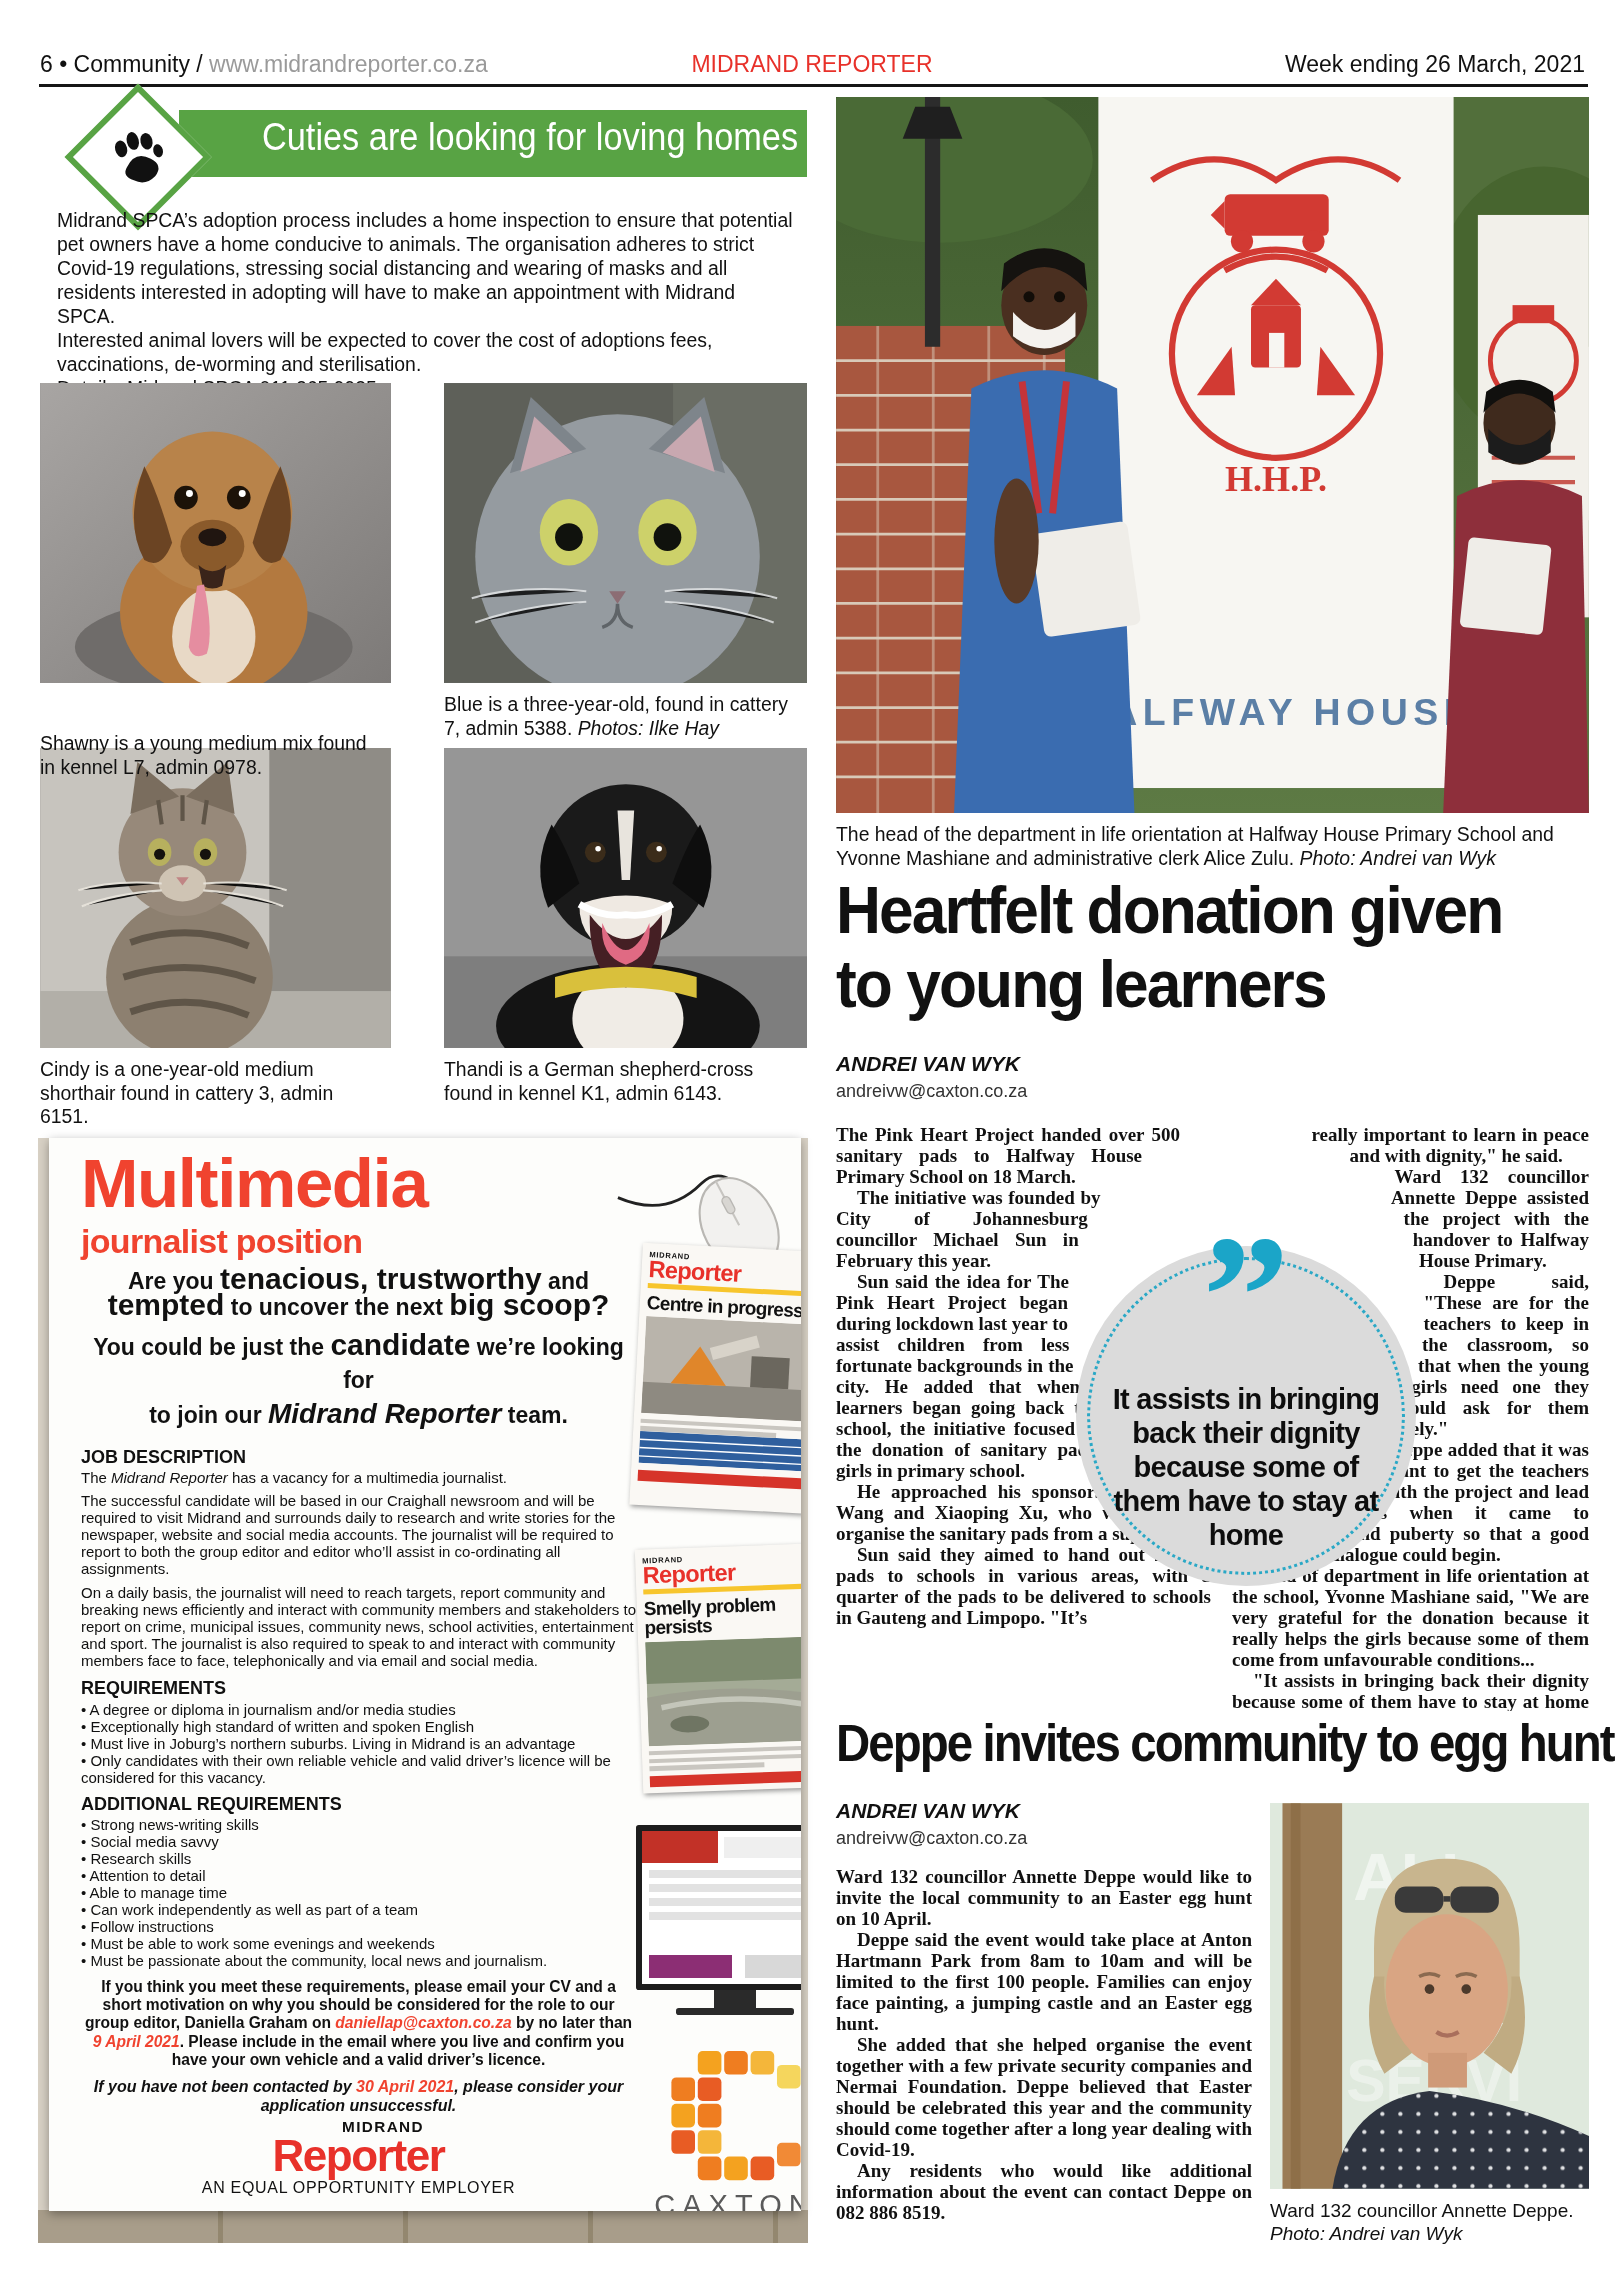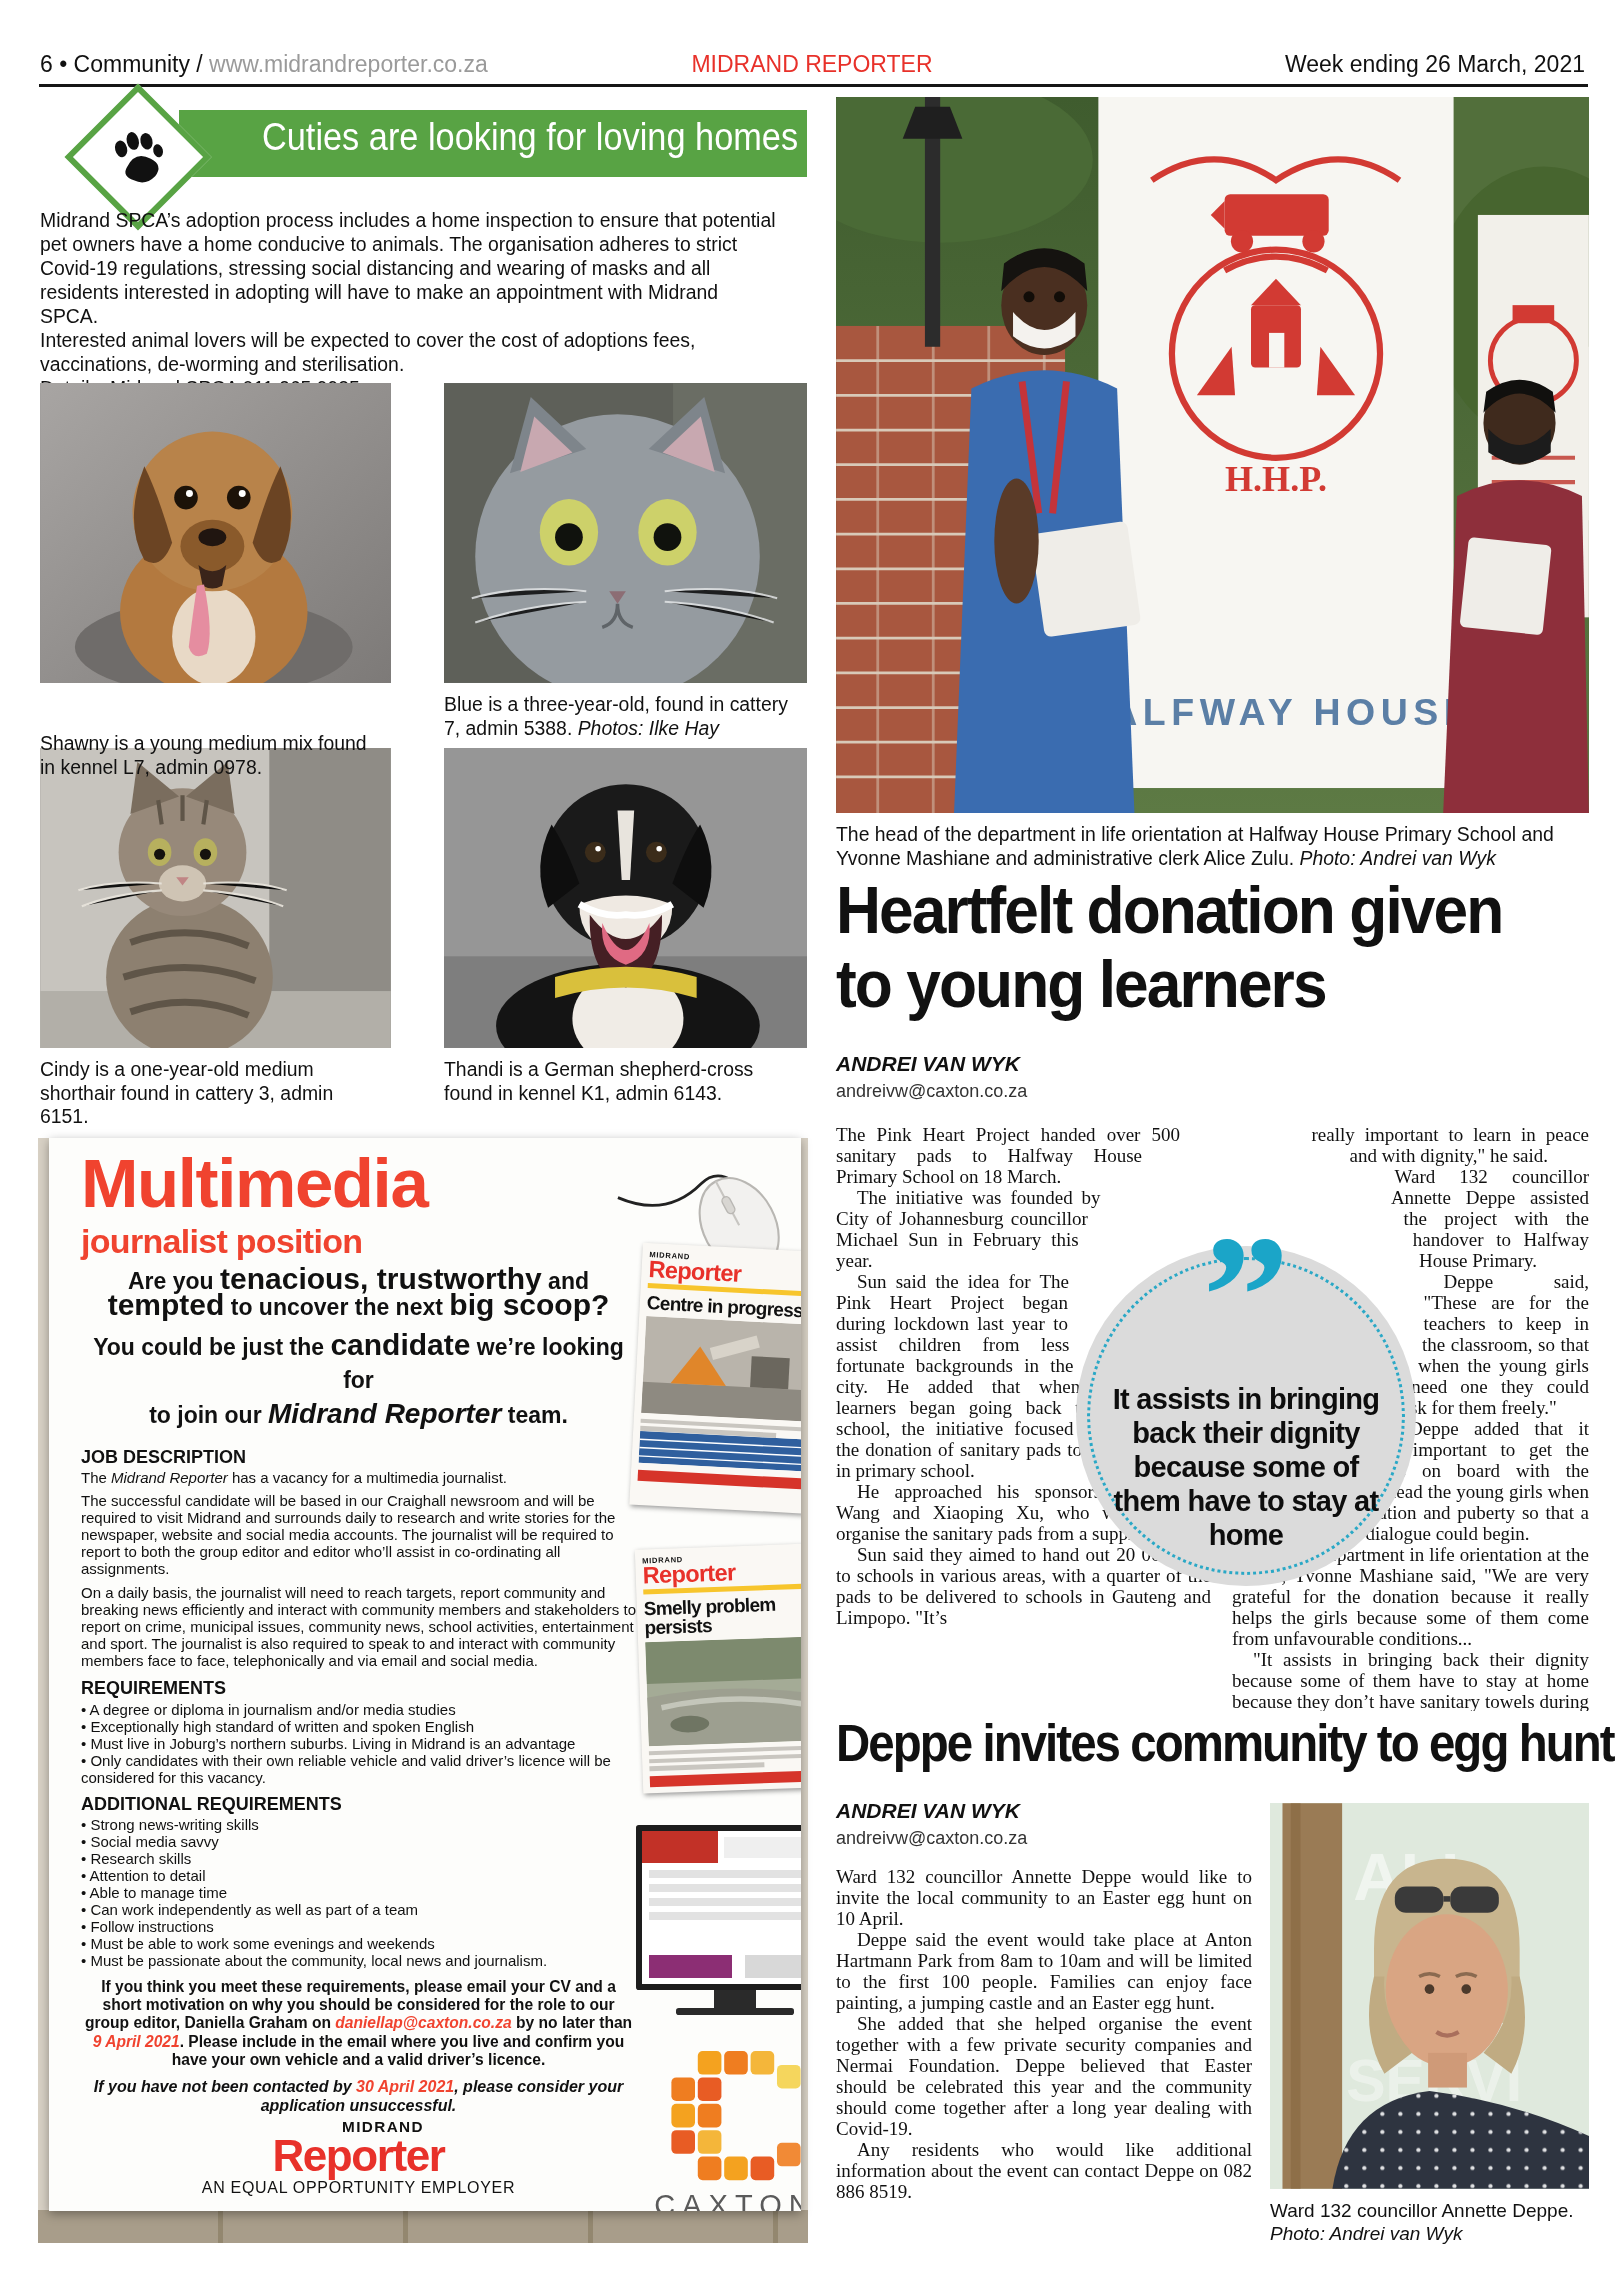--- a/index.html
+++ b/index.html
@@ -16,21 +16,21 @@
   #hdr-rule{left:39px;right:36px;top:84px;height:2.8px;background:#151515;}
   
   #spca-banner{left:179px;top:110px;width:628px;height:67px;background:#58a344;}
   #spca-banner .t{position:absolute;left:83px;top:4.9px;font-size:39px;color:#fff;
      transform:scaleX(.88);transform-origin:left top;white-space:nowrap;font-weight:400;}
   #paw-diamond{left:86px;top:105px;width:92px;height:92px;background:#fff;
      border:6.2px solid #58a344;transform:rotate(45deg);}
   #paw-diamond .inner{position:absolute;left:0;top:0;width:92px;height:92px;
      transform:rotate(-45deg);display:flex;align-items:center;justify-content:center;}
   
-  #spca-intro{left:40px;top:208px;width:738px;font-size:19.4px;line-height:24px;}
+  #spca-intro{left:57px;top:208px;width:738px;font-size:19.4px;line-height:24px;}
   #spca-intro p{margin:0;}
   
   .pet-photo{overflow:hidden;background:#888;}
   .pet-cap{font-size:19.4px;line-height:23.6px;}
   
   #job-ad{left:38px;top:1138px;width:770px;height:1105px;
     background:repeating-linear-gradient(90deg,#d8d1c5 0 82px,#c8c0b1 82px 86px);}
   #job-ad .bottom-wood{position:absolute;left:0;bottom:0;width:100%;height:33px;
     background:repeating-linear-gradient(90deg,#a89d8a 0 180px,#93876f 180px 185px);}
   #ad-panel{position:absolute;left:11px;top:0;width:752px;height:1073px;background:#fdfdfb;
@@ -74,21 +74,21 @@
   #caxton .word{font-size:29px;color:#5a5a5a;letter-spacing:7px;margin-top:4.2px;font-weight:400;}
   
   #main-photo{left:836px;top:97px;width:753px;height:716px;overflow:hidden;background:#4d6b3a;}
   .photo-cap{font-size:19.4px;line-height:23.6px;}
   #a1-cap{left:836px;top:823px;width:753px;}
   .headline{font-weight:bold;letter-spacing:-2.1px;white-space:nowrap;transform:scaleX(.93);transform-origin:left top;}
   #a1-headline{left:836px;top:873px;font-size:67px;line-height:74px;}
   .byline{font-size:21px;font-weight:bold;font-style:italic;}
   .byline-email{font-size:18px;color:#333;}
   .art-col{font-family:"Liberation Serif",serif;font-size:19px;line-height:21px;text-align:justify;}
-  .art-col p{margin:0;}
+  .art-col p{margin:0;font-weight:bold;}
   .art-col p + p{text-indent:21px;}
   #a1-col1{left:836px;top:1124px;width:375px;height:587px;overflow:hidden;}
   #a1-col2{left:1232px;top:1124px;width:357px;height:587px;overflow:hidden;}
   .shape-r{float:right;width:146px;height:500px;margin-top:104px;
      shape-outside:circle(179px at 182px 187px);}
   .shape-l{float:left;width:194px;height:514px;margin-top:104px;
      shape-outside:circle(179px at 12.5px 187px);}
   #pullquote{left:1076px;top:1246px;width:340px;height:340px;border-radius:50%;background:#dbdbdb;}
   #pullquote .ring{position:absolute;left:11px;top:11px;right:11px;bottom:11px;
      border:3.5px dotted #2aa8c6;border-radius:50%;}

